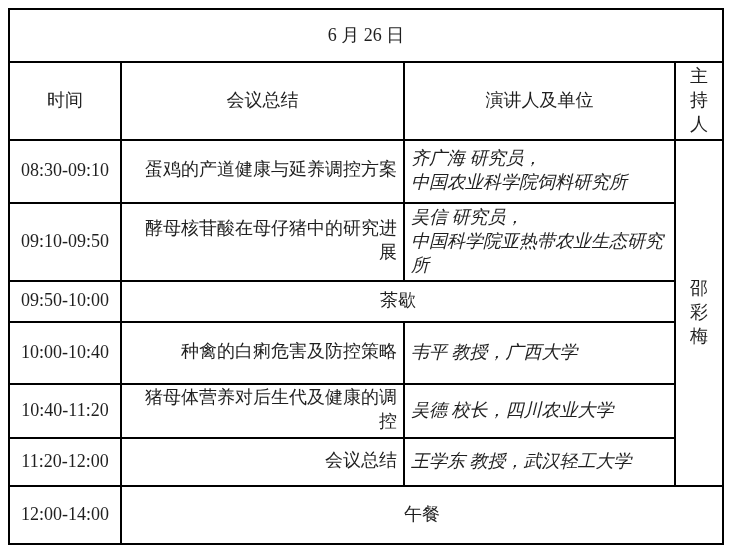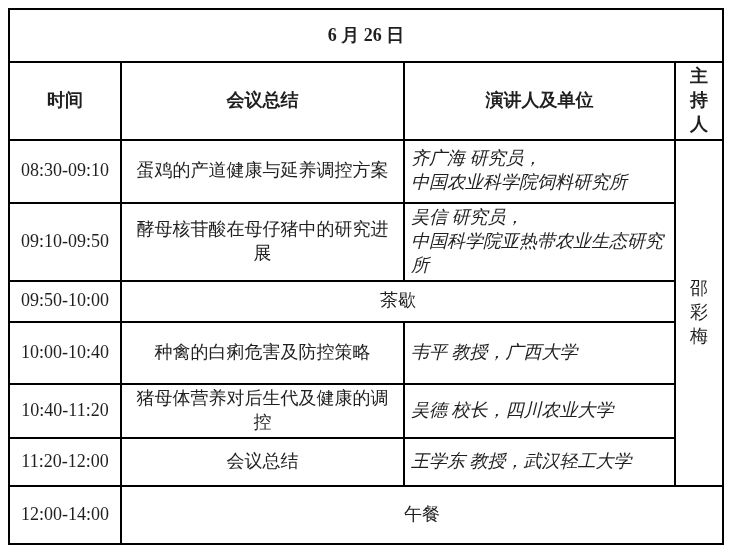--- a/index.html
+++ b/index.html
@@ -25,23 +25,23 @@
   }
   table.schedule td {
     border: 2px solid #000000;
     font-size: 18px;
     line-height: 1.33;
     vertical-align: middle;
     padding: 2px 6px;
     overflow: hidden;
   }
   .center { text-align: center; }
-  .bold   { font-weight: bold; }
+  .bold   { font-weight: normal; }
   .pre    { white-space: pre-line; }
-  .topic-cell   { text-align: center; padding-left: 10px; padding-right: 2px; }
+  .topic-cell   { text-align: right; padding-left: 10px; padding-right: 2px; font-family: Liberation Mono, monospace; }
   .speaker-cell { text-align: left; padding-left: 10px; padding-right: 2px; font-style: italic; }
   .time-cell    { text-align: center; padding-left: 2px; padding-right: 2px; }
   .moderator-cell { text-align: center; padding-left: 2px; padding-right: 2px; line-height: 1.32; }
 </style>
 </head>
 <body>
 
 <table class="schedule">
   <colgroup>
     <col style="width:112px">

